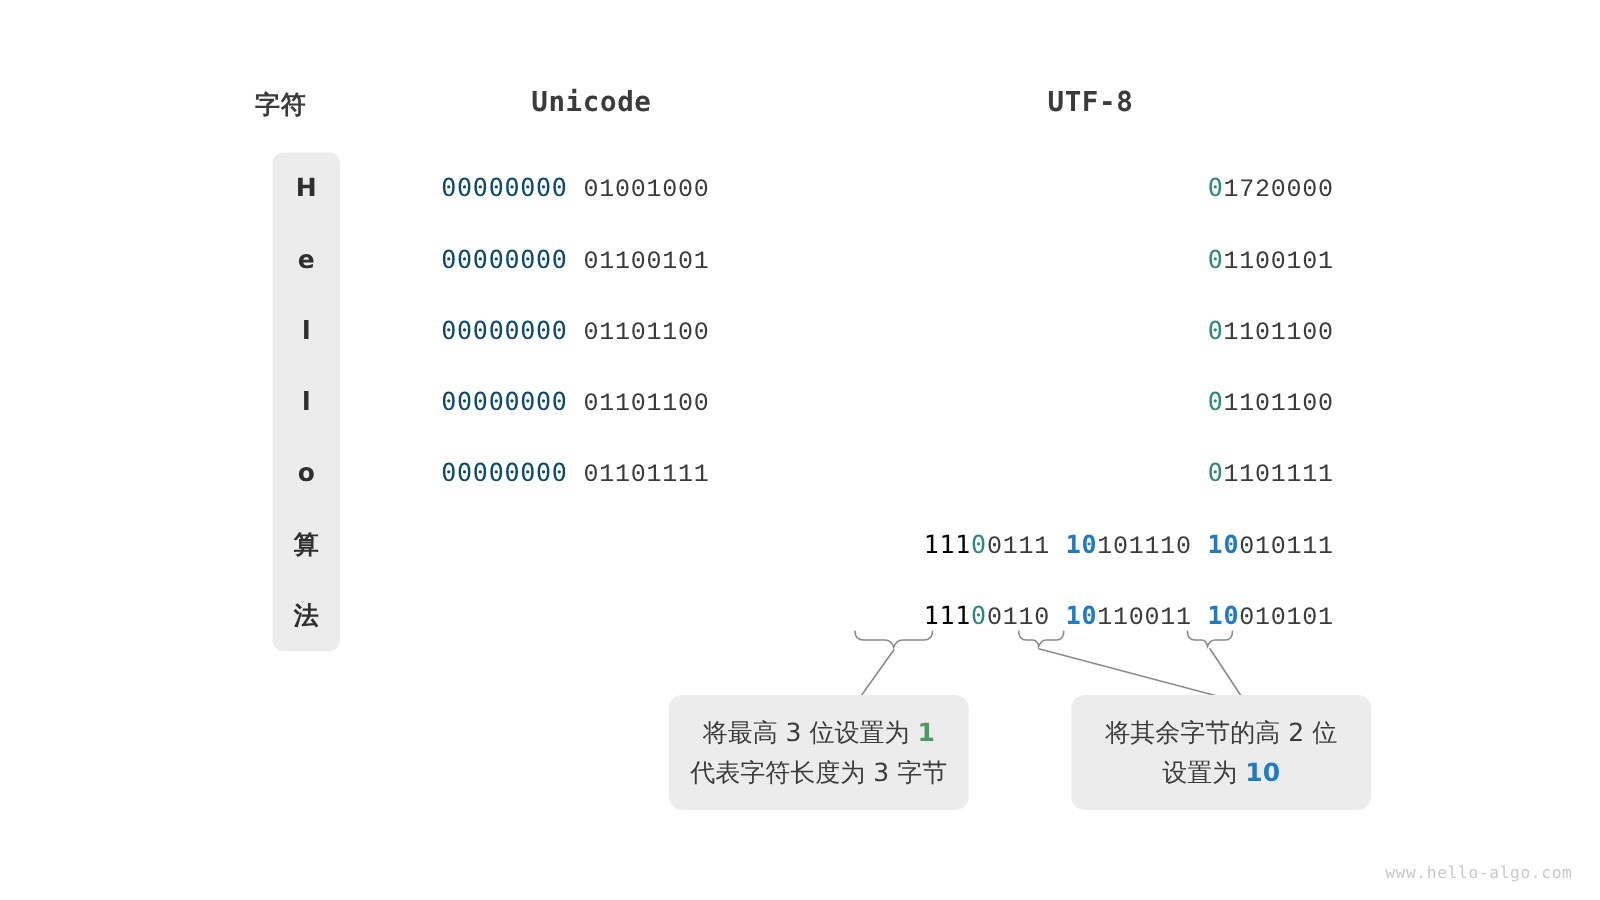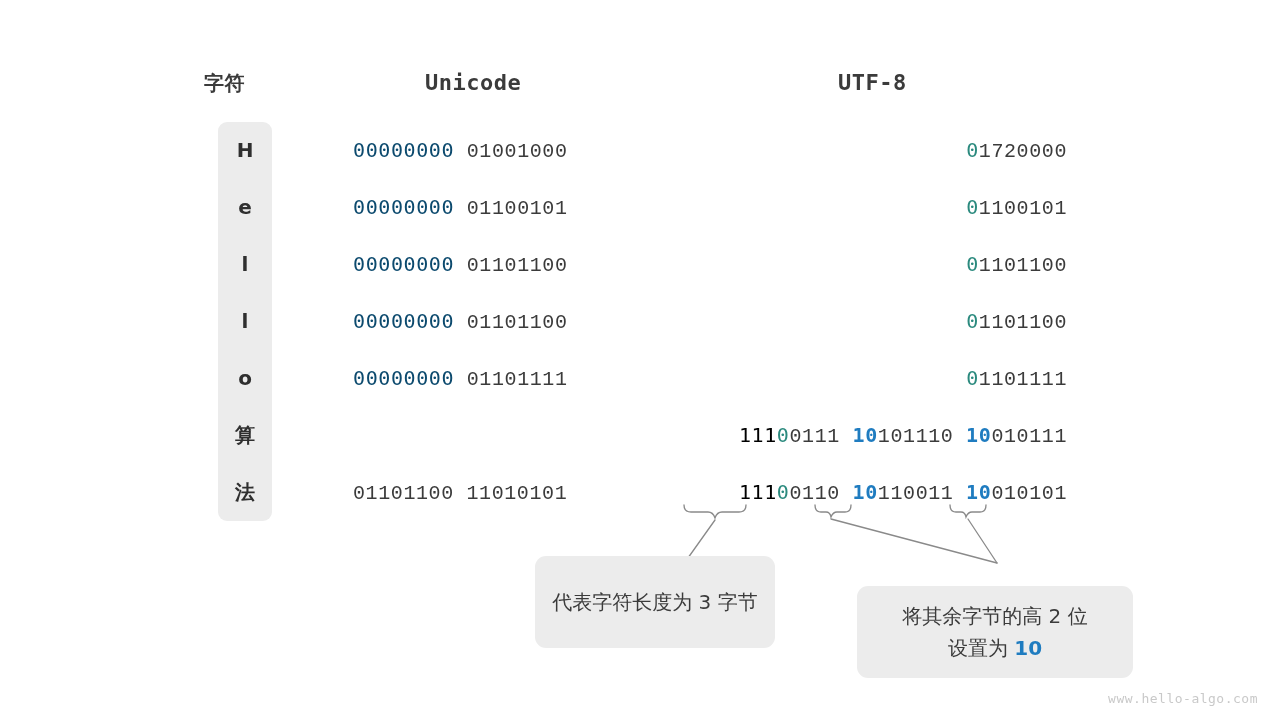--- a/index.html
+++ b/index.html
@@ -103,21 +103,21 @@
     display: flex;
     flex-direction: column;
     align-items: center;
     justify-content: center;
     font-family: "DejaVu Sans", "Liberation Sans", sans-serif;
     font-size: 20px;
     color: #3b3b3b;
     line-height: 32px;
   }
   #callout-left  { left: 535px; top: 556px; width: 240px; height: 92px; }
-  #callout-right { left: 857px; top: 586px; width: 276px; height: 92px; }
+  #callout-right { left: 857px; top: 556px; width: 240px; height: 92px; }
   .callout .line { white-space: pre; }
   .hl-green { color: #4c9a63; font-weight: bold; }
   .hl-blue  { color: #1f7cc0; font-weight: bold; }
 
   
   #watermark {
     position: absolute;
     right: 22px;
     bottom: 14px;
     font-family: "DejaVu Sans Mono", "Liberation Mono", monospace;
@@ -144,21 +144,20 @@
   <div class="char-cell" style="top:366px">o</div>
   <div class="char-cell" style="top:423px">算</div>
   <div class="char-cell" style="top:480px">法</div>
 
   <div class="bits unicode-row" style="top:137px"><span class="g-dim">00000000</span><span class="g-dark"> </span><span class="g-dark">01001000</span></div>
   <div class="bits unicode-row" style="top:194px"><span class="g-dim">00000000</span><span class="g-dark"> </span><span class="g-dark">01100101</span></div>
   <div class="bits unicode-row" style="top:251px"><span class="g-dim">00000000</span><span class="g-dark"> </span><span class="g-dark">01101100</span></div>
   <div class="bits unicode-row" style="top:308px"><span class="g-dim">00000000</span><span class="g-dark"> </span><span class="g-dark">01101100</span></div>
   <div class="bits unicode-row" style="top:365px"><span class="g-dim">00000000</span><span class="g-dark"> </span><span class="g-dark">01101111</span></div>
 
-  <div class="bits unicode-row" style="top:479px"><span class="g-dark">01101100</span><span class="g-dark"> </span><span class="g-dark">11010101</span></div>
 
   <div class="bits utf8-row" style="top:137px"><span class="g-teal">0</span><span class="g-dark">1720000</span></div>
   <div class="bits utf8-row" style="top:194px"><span class="g-teal">0</span><span class="g-dark">1100101</span></div>
   <div class="bits utf8-row" style="top:251px"><span class="g-teal">0</span><span class="g-dark">1101100</span></div>
   <div class="bits utf8-row" style="top:308px"><span class="g-teal">0</span><span class="g-dark">1101100</span></div>
   <div class="bits utf8-row" style="top:365px"><span class="g-teal">0</span><span class="g-dark">1101111</span></div>
 
   <div class="bits utf8-row" style="top:422px"><span class="g-green">111</span><span class="g-teal">0</span><span class="g-dark">0111</span><span class="g-dark"> </span><span class="g-blue">10</span><span class="g-dark">101110</span><span class="g-dark"> </span><span class="g-blue">10</span><span class="g-dark">010111</span></div>
 
   <div class="bits utf8-row" style="top:479px"><span class="g-green">111</span><span class="g-teal">0</span><span class="g-dark">0110</span><span class="g-dark"> </span><span class="g-blue">10</span><span class="g-dark">110011</span><span class="g-dark"> </span><span class="g-blue">10</span><span class="g-dark">010101</span></div>
@@ -173,20 +172,21 @@
       <path d="M815,505 q0,7 6,7 L826,512 q4,0 5,5 q2,-5 6,-5 L845,512 q6,0 6,-7"></path>
 
       <path d="M950,505 q0,7 6,7 L961,512 q4,0 5,5 q2,-5 6,-5 L980,512 q6,0 6,-7"></path>
 
       <path d="M831,519 L997,563"></path>
       <path d="M968,519 L997,563"></path>
     </g>
   </svg>
 
   <div class="callout" id="callout-left">
+    <div class="line"><span>将最高 3 位设置为 </span><span class="hl-green">1</span></div>
     <div class="line">代表字符长度为 3 字节</div>
   </div>
 
   <div class="callout" id="callout-right">
     <div class="line">将其余字节的高 2 位</div>
     <div class="line"><span>设置为 </span><span class="hl-blue">10</span></div>
   </div>
 
   <div id="watermark">www.hello-algo.com</div>
 

